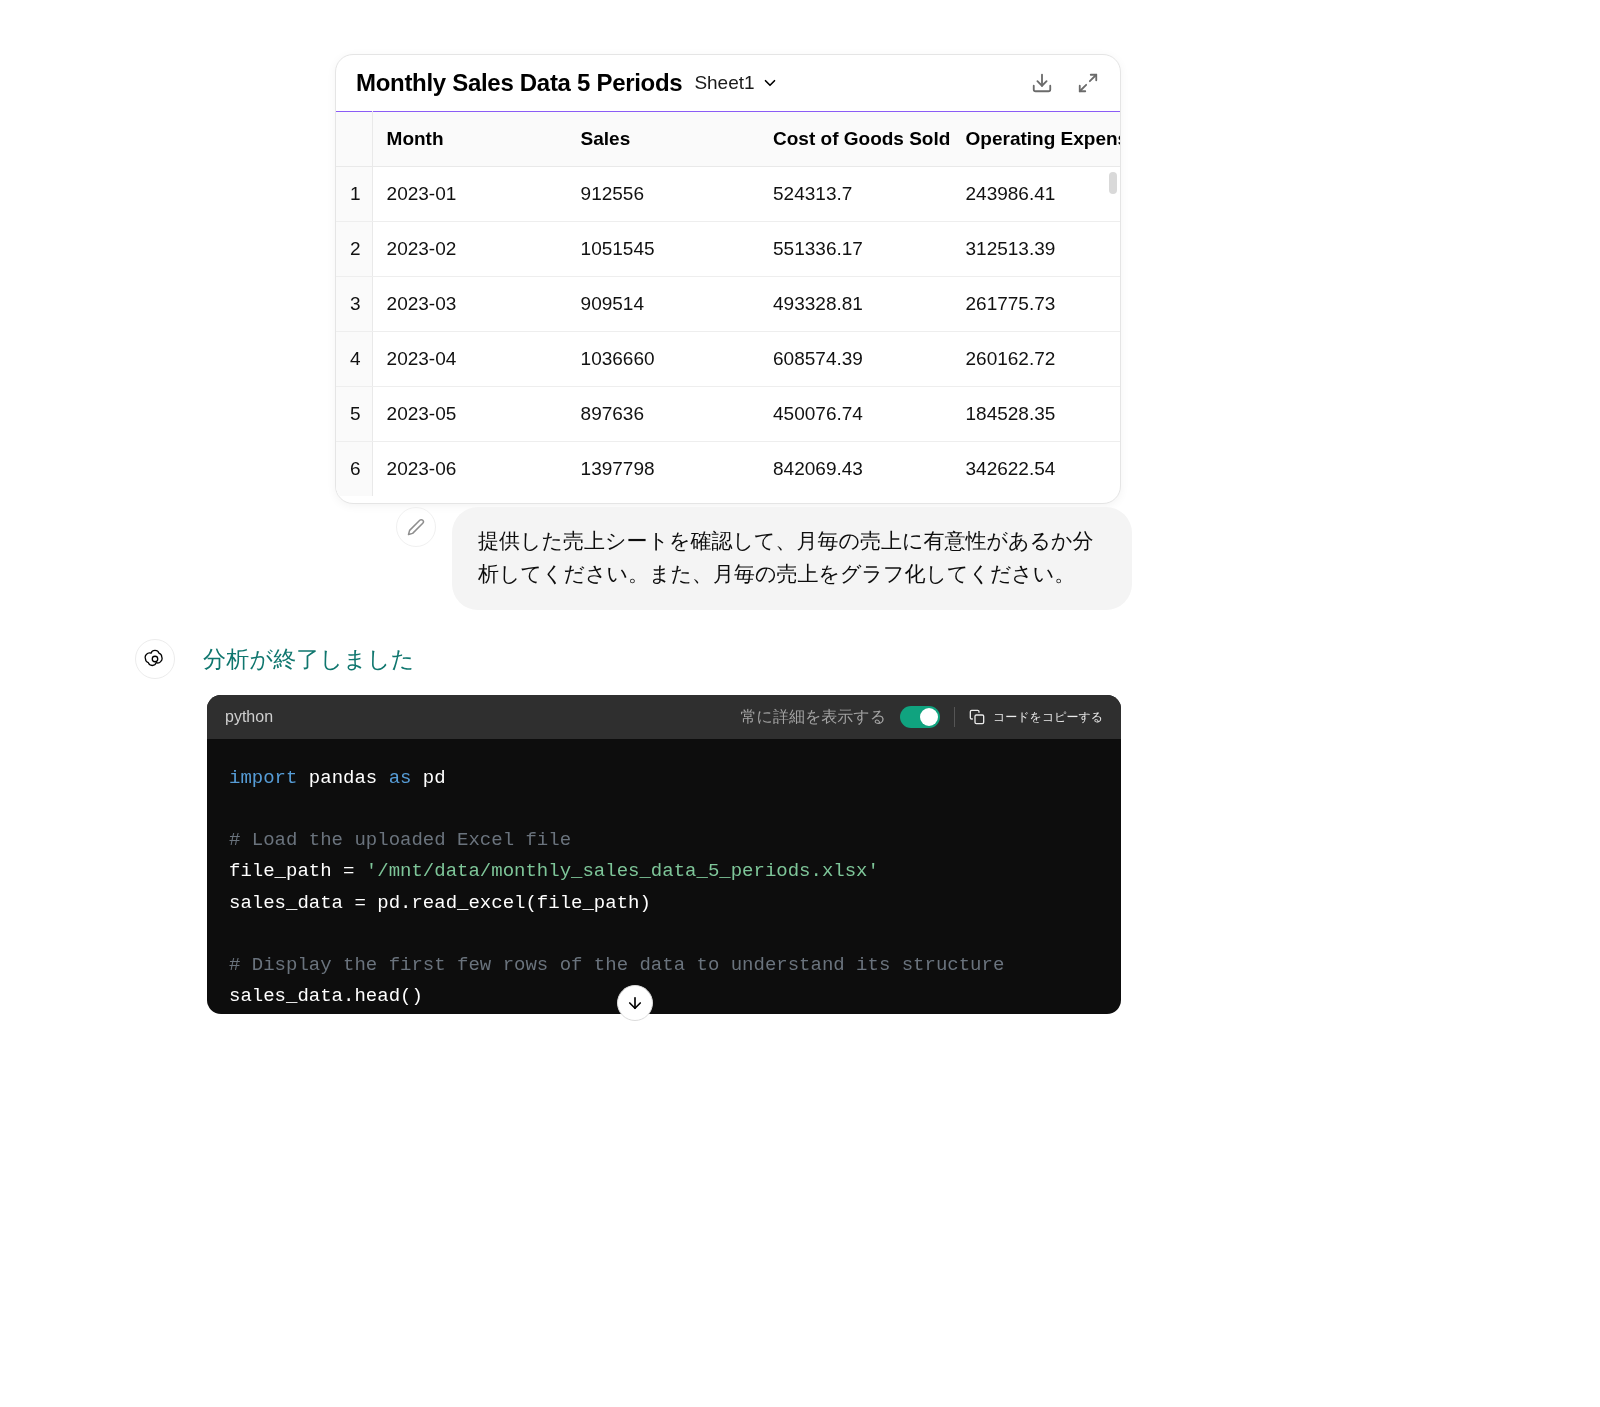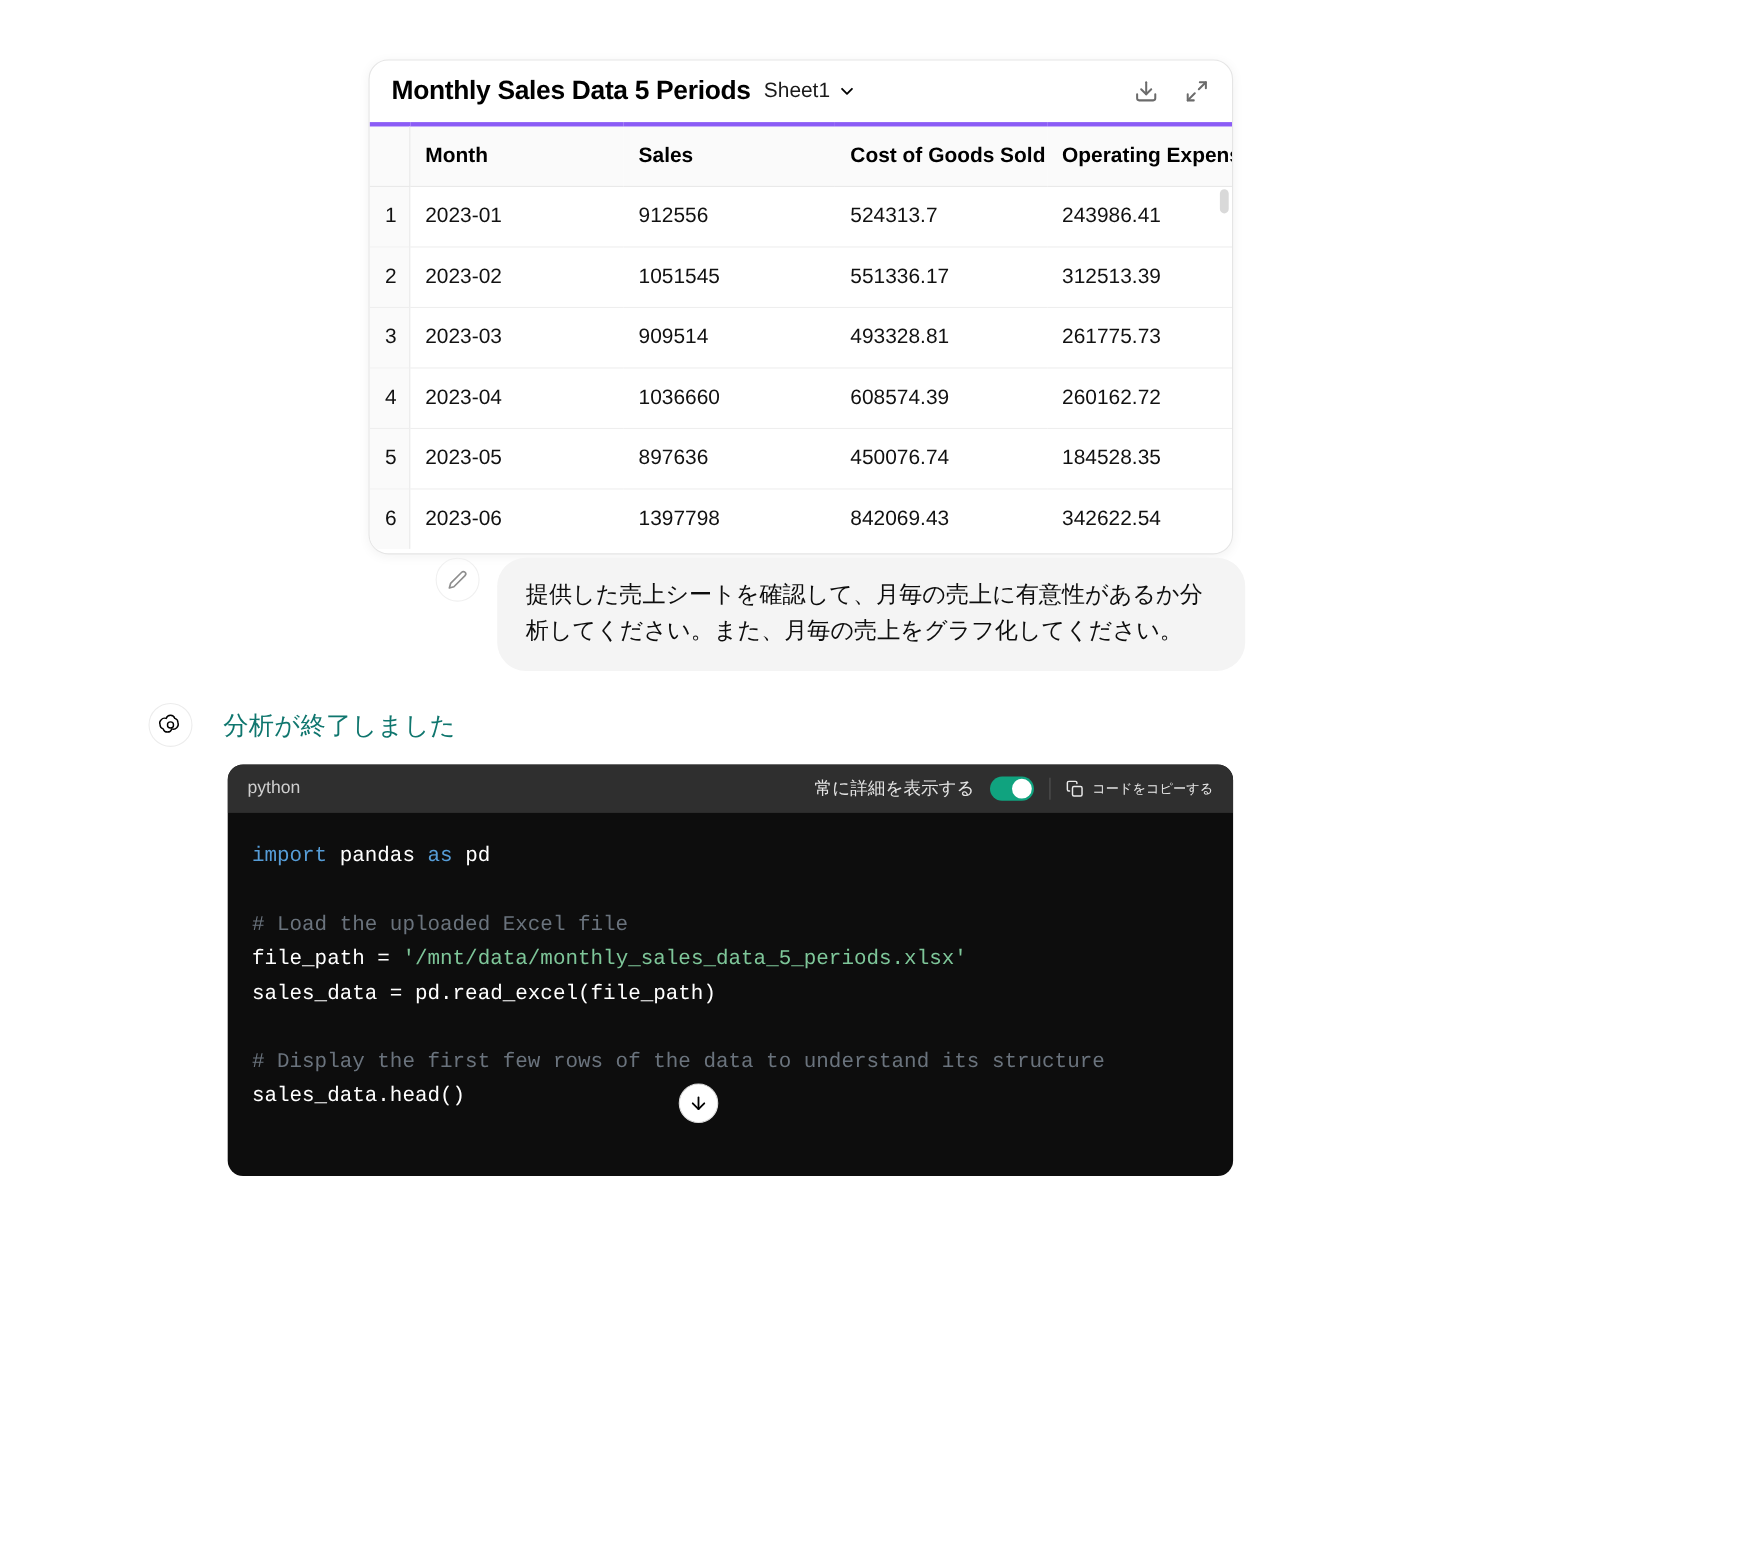--- a/index.html
+++ b/index.html
@@ -64,21 +64,21 @@
     justify-content: center;
   }
 
   .grid {
     width: 100%;
     border-collapse: collapse;
     table-layout: fixed;
   }
   .grid thead th {
     background: #fafafa;
-    border-top: 4px solid #8b5cf6;
+    border-top: 1px solid #8b5cf6;
     border-bottom: 1px solid #e9e9e9;
     font-weight: 700;
     font-size: 19px;
     text-align: left;
     padding: 16px 14px;
     color: #000;
     white-space: nowrap;
     overflow: hidden;
   }
   .grid tbody td {
@@ -165,21 +165,21 @@
     color: #0f766e;
     letter-spacing: 0.2px;
   }
 
   
   .code-block {
     position: absolute;
     left: 207px;
     top: 695px;
     width: 914px;
-    height: 374px;
+    height: 319px;
     background: #0d0d0d;
     border-radius: 14px;
     overflow: hidden;
   }
   .code-header {
     height: 44px;
     background: #2f2f2f;
     display: flex;
     align-items: center;
     padding: 0 18px 0 18px;
@@ -187,21 +187,21 @@
     color: #d1d1d1;
     gap: 14px;
   }
   .code-lang { color: #cfcfcf; }
   .code-header-right {
     margin-left: auto;
     display: flex;
     align-items: center;
     gap: 14px;
   }
-  .toggle-label { color: #e5e5e5; font-size: 16px; }
+  .toggle-label { color: #a3a3a3; font-size: 16px; }
   .toggle {
     width: 40px; height: 22px;
     background: #10a37f;
     border-radius: 11px;
     position: relative;
     cursor: pointer;
   }
   .toggle-knob {
     position: absolute;
     right: 2px; top: 2px;

